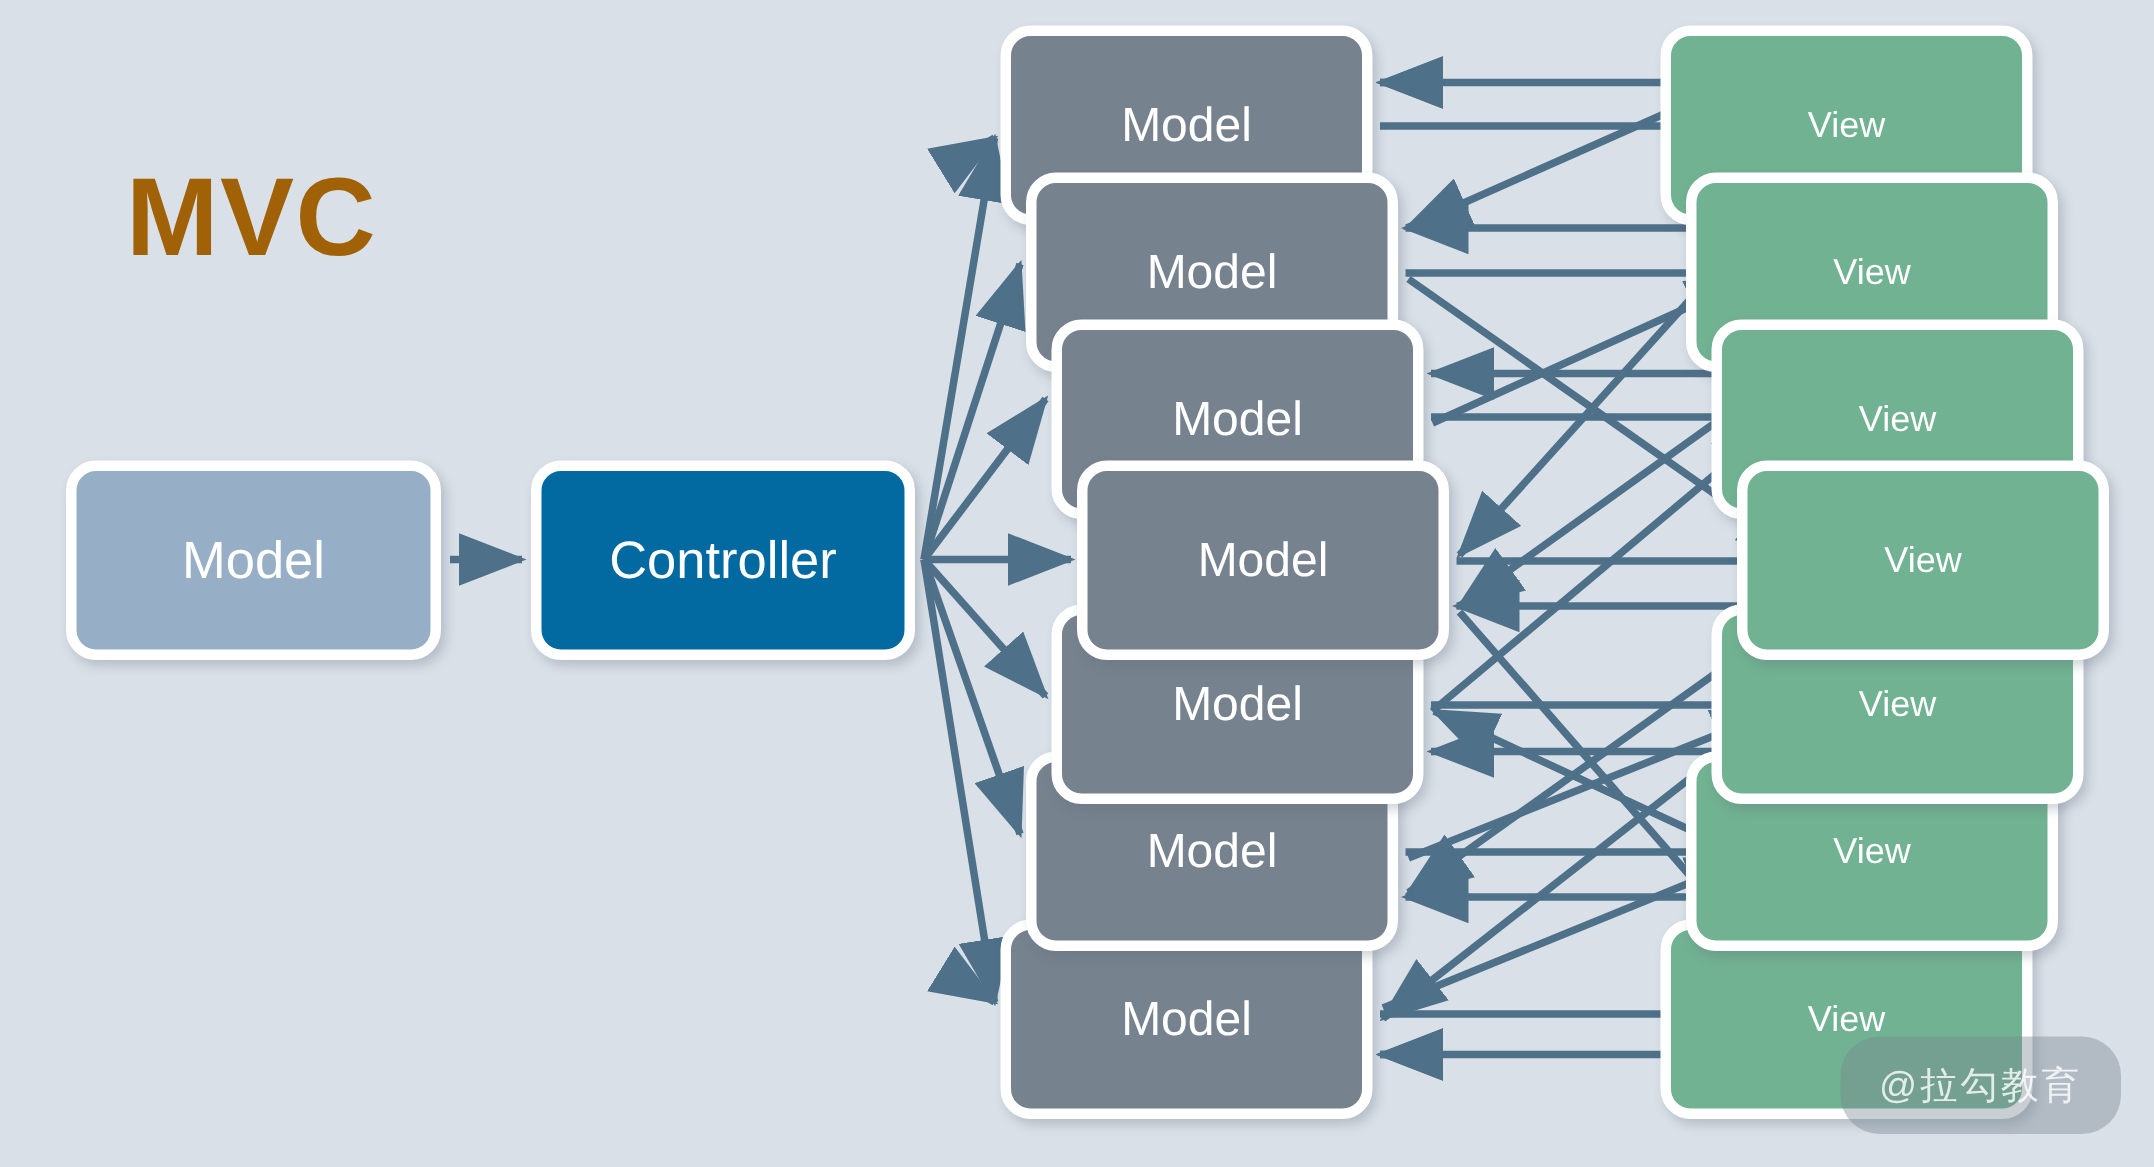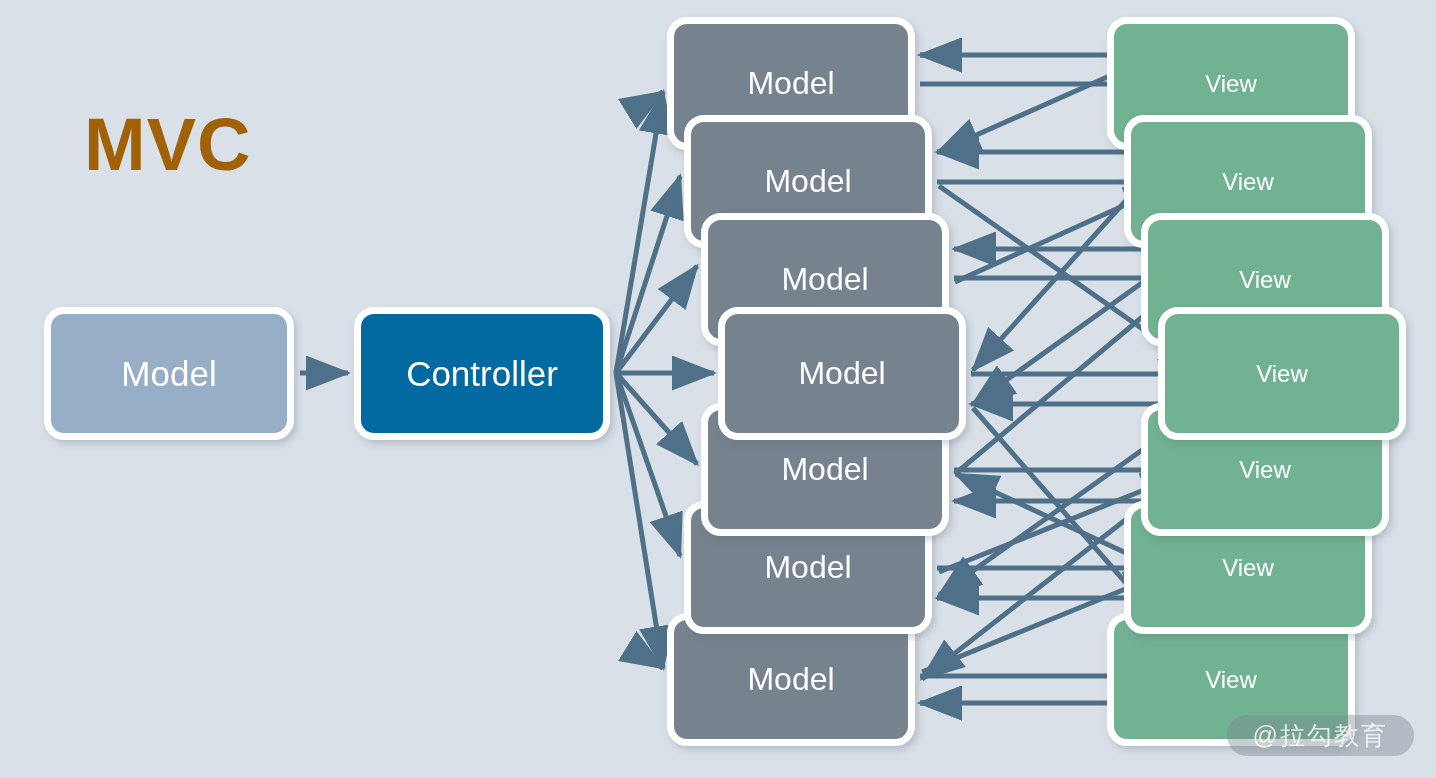--- a/index.html
+++ b/index.html
@@ -71,21 +71,21 @@
     height: 778px;
     pointer-events: none;
   }
   #arrows { z-index: 1; }
   #arrows-top { z-index: 40; }
   
   #watermark {
     position: absolute;
     right: 22px;
     bottom: 22px;
-    padding: 4px 26px;
+    padding: 16px 26px;
     border-radius: 26px;
     background: rgba(120,132,142,0.40);
     color: rgba(255,255,255,0.80);
     font-size: 25px;
     letter-spacing: 2px;
     z-index: 60;
     white-space: nowrap;
   }
 </style>
 </head>

